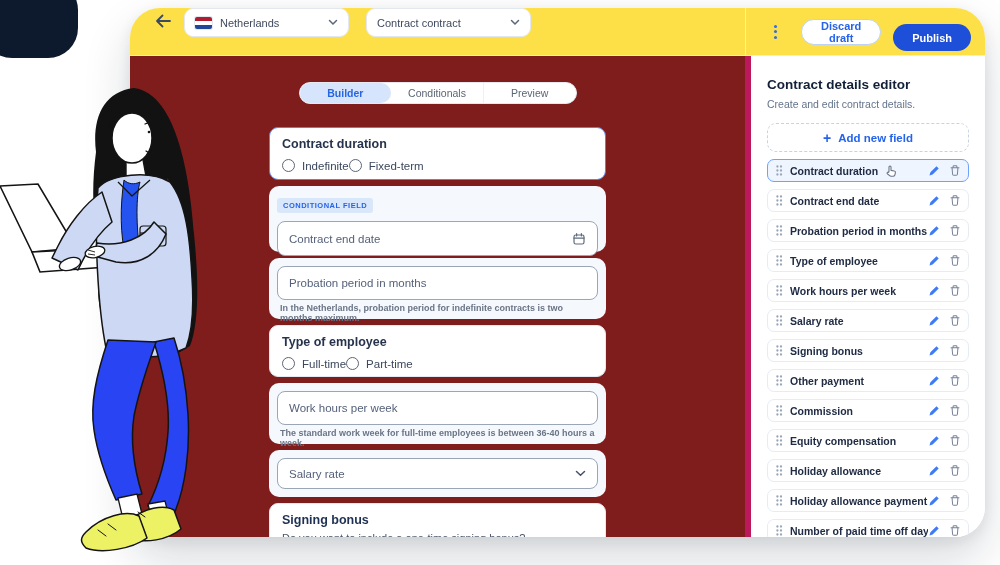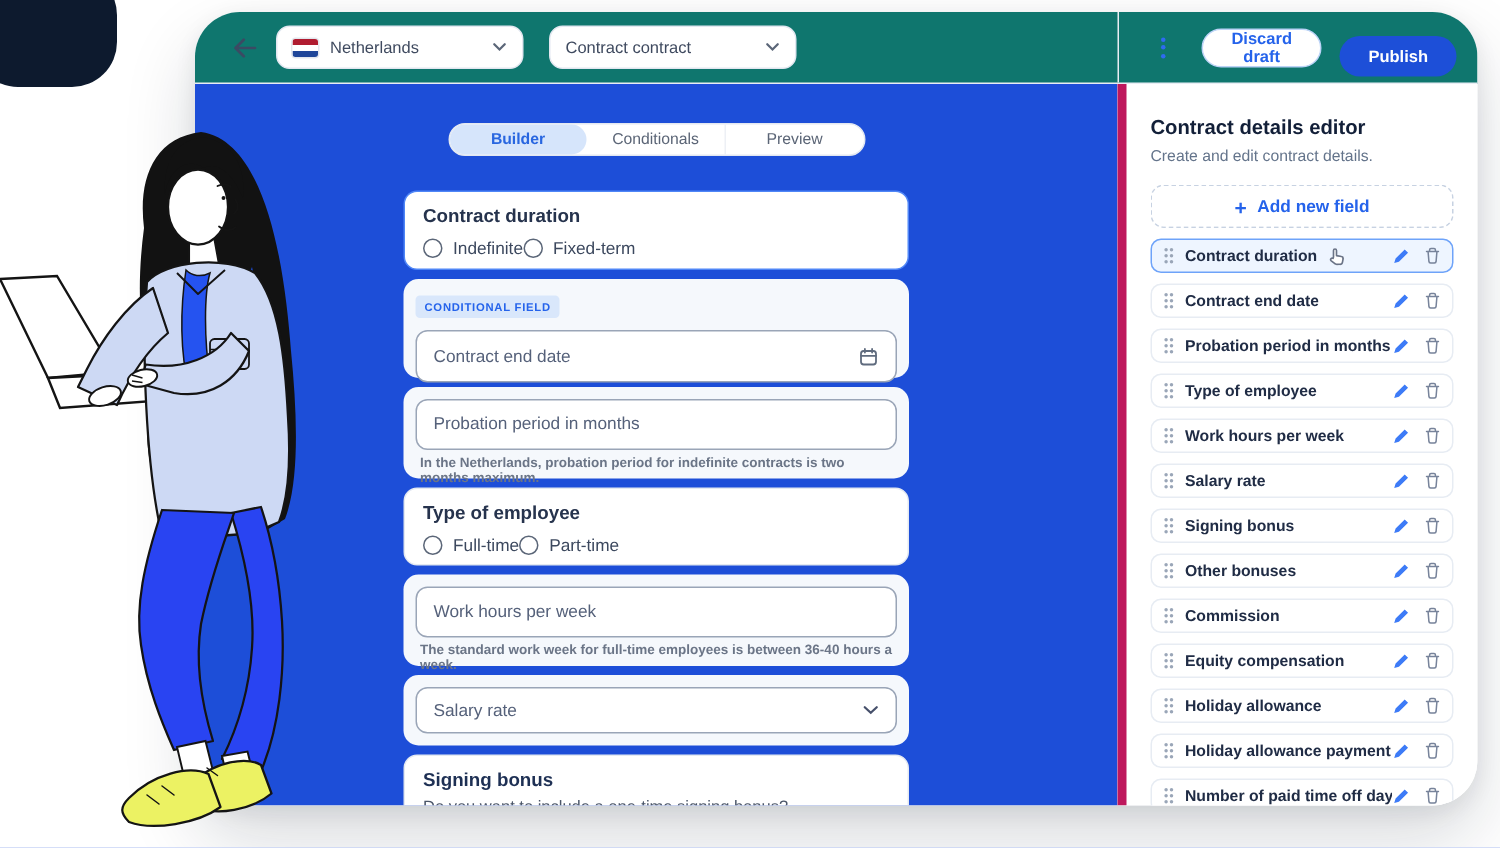--- a/index.html
+++ b/index.html
@@ -7,36 +7,36 @@
   .stage { position:relative; width:1000px; height:565px; background:#fff; overflow:hidden; }
 
   
   .corner-blob { position:absolute; left:-18px; top:-20px; width:96px; height:78px; background:#0d1a2e; border-radius:30px; z-index:1; }
 
   
   .app-window { position:absolute; left:130px; top:8px; width:855px; height:529px; background:#fff; border-radius:30px; overflow:hidden; z-index:2;
     box-shadow:0 22px 48px rgba(15,23,42,.16), 0 4px 14px rgba(15,23,42,.08); }
 
   
-  .topbar { position:relative; height:48px; display:flex; align-items:center; padding-left:20px; background:#0f766e; border-bottom:1px solid #e9edf4; }
+  .topbar { position:relative; height:48px; display:flex; align-items:flex-start; padding-left:20px; background:#fde047; border-bottom:1px solid #e9edf4; }
   .back-btn { width:26px; height:26px; display:flex; align-items:center; justify-content:center; cursor:pointer; }
   .select { display:flex; align-items:center; gap:8px; border:1px solid #e2e7f0; border-radius:9px; height:29px; padding:0 10px; width:165px; background:#fff; font-size:11px; color:#3f4a5f; }
   .select .chev { margin-left:auto; display:flex; }
   .sel-country { margin-left:8px; }
   .sel-template { margin-left:17px; }
   .flag { width:17px; height:12px; border-radius:2px; overflow:hidden; box-shadow:0 0 0 1px #e3e7ee; display:flex; flex-direction:column; flex:0 0 auto; }
   .flag div { flex:1; }
   .topbar-actions { margin-left:auto; height:100%; width:240px; display:flex; align-items:center; border-left:1px solid #e9edf4; padding-left:22px; padding-right:14px; }
   .kebab { display:flex; flex-direction:column; gap:2.5px; padding:4px 6px; cursor:pointer; }
   .kebab i { width:3px; height:3px; border-radius:50%; background:#2f6bf0; }
   .btn-discard { margin-left:18px; height:26px; padding:0 15px; border:1px solid #bcd3f7; border-radius:14px; background:#fff; color:#2563eb; font-size:11px; font-weight:600; display:flex; align-items:center; cursor:pointer; }
   .btn-publish { margin-left:12px; height:27px; padding:0 19px; border:none; border-radius:14px; background:#1d4fd8; color:#fff; font-size:11px; font-weight:600; display:flex; align-items:center; cursor:pointer;margin-top:12px; }
 
   
-  .canvas { position:absolute; left:0; top:48px; width:615px; height:481px; background:#1d4ed8; overflow:hidden; }
+  .canvas { position:absolute; left:0; top:48px; width:615px; height:481px; background:#7f1d1d; overflow:hidden; }
   .tabs { margin:26px auto 0; width:278px; height:22px; display:flex; background:#fff; border:1px solid #e3e8f1; border-radius:13px; font-size:10.5px; }
   .tab { flex:1; display:flex; align-items:center; justify-content:center; color:#5b6576; border-right:1px solid #edf0f5; cursor:pointer; }
   .tab:last-child { border-right:none; }
   .tab.active { background:#d6e5fb; color:#2866e0; font-weight:700; border-radius:12px; border-right:none; }
 
   .form-col { position:absolute; left:139px; top:71px; width:337px; display:flex; flex-direction:column; gap:6px; }
   .card { background:#fff; border:1px solid #e4e9f1; border-radius:9px; padding:9px 12px; }
   .card.selected { border:1.5px solid #4f86f7; }
   .panel { background:#f5f8fc; border-radius:10px; padding:8px; }
   .field-title { font-size:12.5px; font-weight:700; color:#26334d; }
@@ -422,21 +422,21 @@
                 <g fill="#9aa6b8">
                   <circle cx="2.4" cy="2.5" r="1.15"></circle>
                   <circle cx="6" cy="2.5" r="1.15"></circle>
                   <circle cx="2.4" cy="6.5" r="1.15"></circle>
                   <circle cx="6" cy="6.5" r="1.15"></circle>
                   <circle cx="2.4" cy="10.5" r="1.15"></circle>
                   <circle cx="6" cy="10.5" r="1.15"></circle>
                 </g>
               </svg>
     </span>
-    <span class="f-label">Other bonuses</span>
+    <span class="f-label">Other payment</span>
 
     <span class="row-spacer"></span>
     <span class="row-ic">
       <svg width="12" height="13" viewBox="0 0 13 13">
                 <path d="M1.6 11.8 l1-3.3 6.6-6.6 2.4 2.4 -6.6 6.6 -3.4 0.9 Z" fill="#3d7bf7"></path>
               </svg>
     </span>
     <span class="row-ic">
       <svg width="12" height="13" viewBox="0 0 13 13" fill="none">
                 <path d="M2.2 3.4 h8.6 M4.4 3.4 V2.3 a1 1 0 0 1 1-1 h2.2 a1 1 0 0 1 1 1 v1.1 M3.3 3.4 l.6 7.2 a1.2 1.2 0 0 0 1.2 1.1 h2.8 a1.2 1.2 0 0 0 1.2-1.1 l.6-7.2" stroke="#77839a" stroke-width="1.1" stroke-linecap="round" stroke-linejoin="round"></path>

